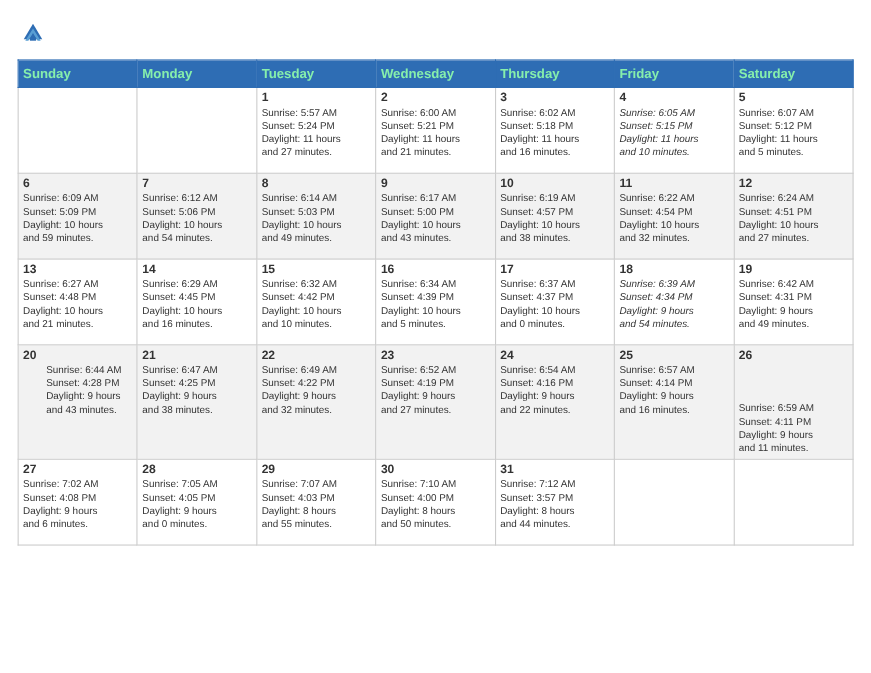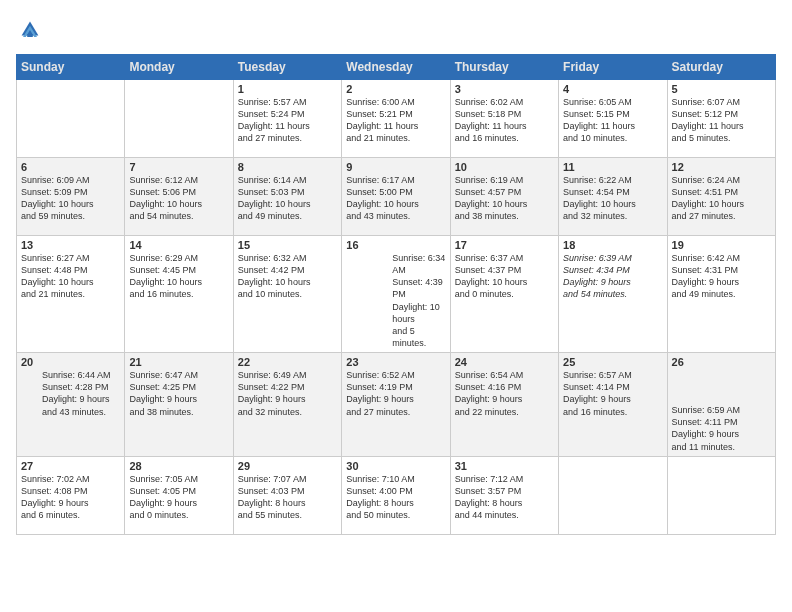--- a/index.html
+++ b/index.html
@@ -59,21 +59,21 @@
       font-size: 14px;
       color: #555;
     }
     .calendar {
       width: 100%;
       border-collapse: collapse;
       table-layout: fixed;
     }
     .calendar th {
       background: #2e6db4;
-      color: #e5e5e5;
+      color: #86efac;
       font-size: 12px;
       font-weight: bold;
       padding: 5px 4px;
       text-align: left;
       border: 1px solid #2e6db4;
     }
     .calendar td {
       border: 1px solid #ccc;
       vertical-align: top;
       padding: 3px 4px;
@@ -155,21 +155,21 @@
           </td>
           <td>
             <span class="day-num">3</span>
             <div class="day-info" style="white-space: pre-line;">Sunrise: 6:02 AM
 Sunset: 5:18 PM
 Daylight: 11 hours
 and 16 minutes.</div>
           </td>
           <td>
             <span class="day-num">4</span>
-            <div class="day-info" style="white-space: pre-line;">Sunrise: 6:05 AM
+            <div class="day-info" style="white-space: pre-line; font-style: italic;">Sunrise: 6:05 AM
 Sunset: 5:15 PM
 Daylight: 11 hours
 and 10 minutes.</div>
           </td>
           <td>
             <span class="day-num">5</span>
             <div class="day-info" style="white-space: pre-line;">Sunrise: 6:07 AM
 Sunset: 5:12 PM
 Daylight: 11 hours
 and 5 minutes.</div>
@@ -243,21 +243,21 @@
           </td>
           <td>
             <span class="day-num">15</span>
             <div class="day-info" style="white-space: pre-line;">Sunrise: 6:32 AM
 Sunset: 4:42 PM
 Daylight: 10 hours
 and 10 minutes.</div>
           </td>
           <td>
             <span class="day-num">16</span>
-            <div class="day-info" style="white-space: pre-line; margin-left: 46px;">Sunrise: 6:34 AM
+            <div class="day-info" style="white-space: pre-line;">Sunrise: 6:34 AM
 Sunset: 4:39 PM
 Daylight: 10 hours
 and 5 minutes.</div>
           </td>
           <td>
             <span class="day-num">17</span>
             <div class="day-info" style="white-space: pre-line;">Sunrise: 6:37 AM
 Sunset: 4:37 PM
 Daylight: 10 hours
 and 0 minutes.</div>

